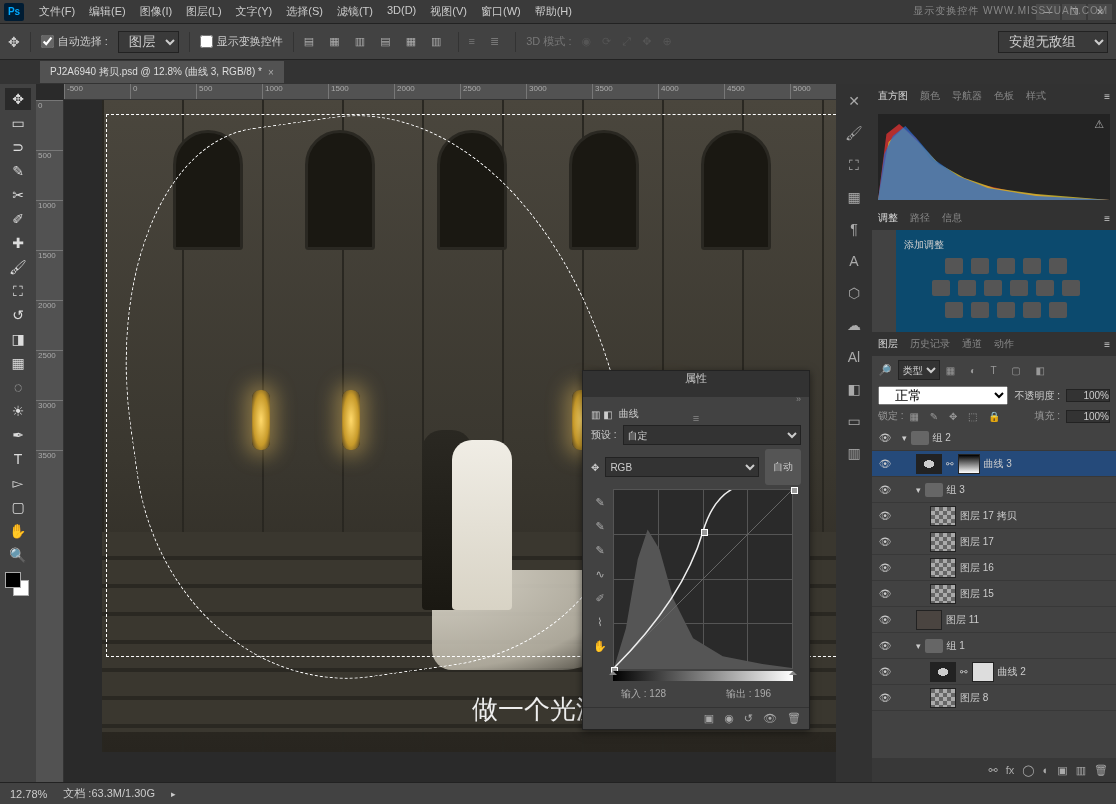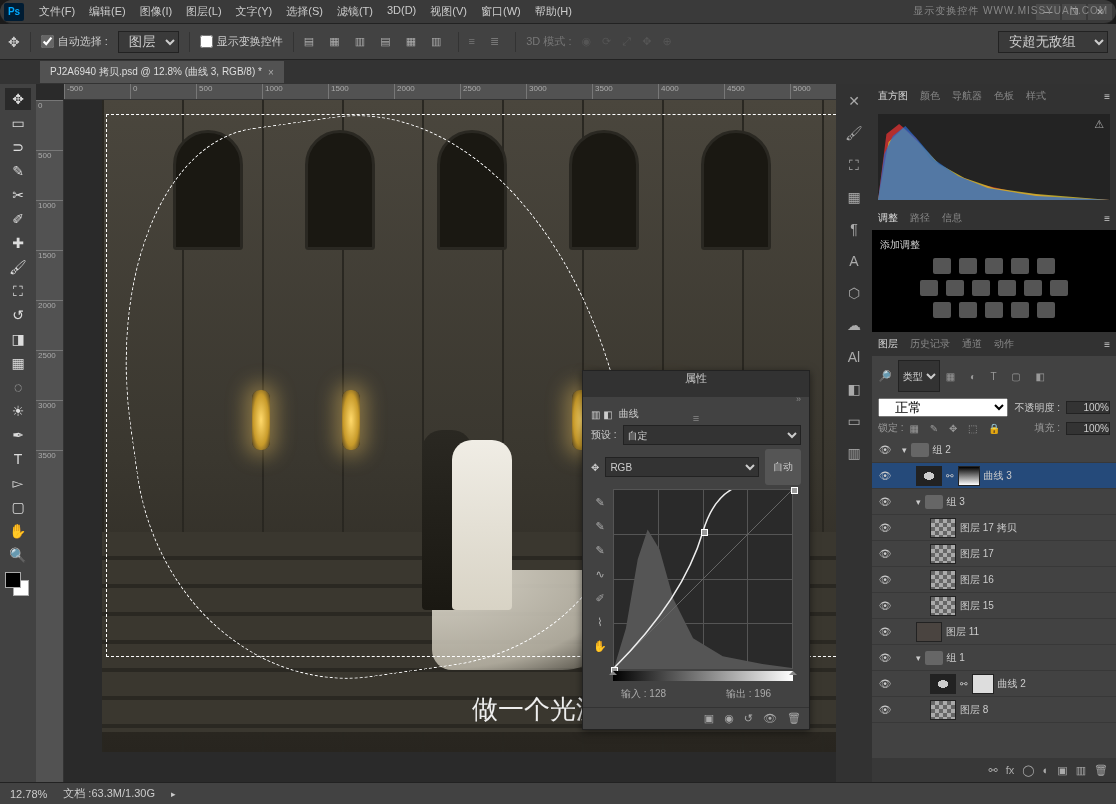--- a/index.html
+++ b/index.html
@@ -1,17 +1,17 @@
 <!DOCTYPE html>
 <html><head>
 <meta charset="utf-8">
 <style>
 * { margin:0; padding:0; box-sizing:border-box; font-family:"Microsoft YaHei",Arial,sans-serif; }
 body { background:#1a1a1a; color:#ccc; font-size:11px; width:1116px; height:804px; overflow:hidden; position:relative; }
-.titlebar { height:24px; background:#3a3a3a; display:flex; align-items:center; padding:0 4px; border-bottom:1px solid #222;border-radius:12px; }
+.titlebar { height:24px; background:#3a3a3a; display:flex; align-items:center; padding:0 4px; border-bottom:1px solid #222; }
 .ps-logo { width:20px; height:18px; background:#001c33; color:#0af; font-weight:bold; font-size:10px; display:flex; align-items:center; justify-content:center; border-radius:2px; margin-right:8px; }
 .menu-item { padding:0 7px; cursor:pointer; }
 .win-btns { margin-left:auto; display:flex; gap:2px; }
 .win-btn { width:24px; height:16px; background:#4a4a4a; display:flex; align-items:center; justify-content:center; font-size:9px; }
 .watermark { position:absolute; right:8px; top:4px; font-size:10px; color:#888; letter-spacing:1px;}
 .option-bar { height:36px; background:#424242; display:flex; align-items:center; padding:0 8px; gap:10px; border-bottom:1px solid #222;}
 .option-bar .sep { width:1px; height:20px; background:#333; }
 .option-bar select, .option-bar .d-sel { background:#3a3a3a; color:#ccc; border:1px solid #222; height:22px; padding:0 6px;}
 .tab-row { height:24px; background:#333; display:flex; align-items:center; padding-left:40px;}
 .doc-tab { background:#525252; height:22px; padding:0 10px; display:flex; align-items:center; gap:6px; font-size:10px; color:#ddd;}
@@ -48,25 +48,25 @@
 .side-strip { width:36px; background:#323232; display:flex; flex-direction:column; align-items:center; padding-top:6px; gap:10px;}
 .side-ic { width:22px; height:22px; display:flex; align-items:center; justify-content:center; color:#aaa; font-size:14px;}
 .panels-col { width:244px; background:#424242; display:flex; flex-direction:column; overflow:hidden;}
 .panel-tabs { display:flex; background:#323232; height:24px; align-items:center; padding:0 6px; gap:12px; font-size:10px;}
 .panel-tabs .tab { color:#888; cursor:pointer;}
 .panel-tabs .tab.active { color:#ddd;}
 .histo { height:98px; padding:6px; position:relative; background:#323232;}
 .histo-chart{position:relative;height:86px;background:#232323;}
 .histo-svg{position:absolute;inset:0;width:100%;height:100%;}
 .warn{position:absolute;top:4px;right:6px;color:#aaa;font-size:11px;}
-.adjust-panel { padding:8px; font-size:10px; background:#000000;}
+.adjust-panel { padding:8px; font-size:10px; background:#0c4a6e;margin-left:24px;}
 .adjust-row { display:flex; gap:8px; margin:6px 0; justify-content:center;}
 .adj-ic { width:18px; height:16px; background:#555; border-radius:2px;}
 .layers-head { display:flex; align-items:center; gap:6px; padding:4px 6px; background:#424242; font-size:10px;}
-.layers-head select{background:#333;color:#ccc;border:1px solid #222;height:32px;font-size:10px;}
+.layers-head select{background:#333;color:#ccc;border:1px solid #222;height:20px;font-size:10px;}
 .opacity-row{display:flex;align-items:center;gap:6px;padding:2px 6px;font-size:10px;}
 .opacity-row input{width:44px;background:#333;color:#ccc;border:1px solid #222;font-size:10px;text-align:right;}
 .lock-row{display:flex;align-items:center;gap:6px;padding:2px 6px;font-size:10px;color:#999;justify-content:center;}
 .layers-list { flex:1; overflow-y:auto; background:#424242;}
 .layer { display:flex; align-items:center; height:26px; padding:0 4px; gap:4px; border-bottom:1px solid #383838; font-size:10px;}
 .layer.active { background:#254a7a;}
 .eye { width:18px; text-align:center; color:#ccc;}
 .layer .indent { display:inline-block;}
 .folder-ic { width:18px; height:14px; background:#666; border-radius:2px;}
 .thumb { width:26px; height:20px; background:repeating-conic-gradient(#aaa 0 25%, #666 25% 50%) 0 0/8px 8px; border:1px solid #222;}.thumb.dark{background:#222;}.thumb.img{background:#4a4440;}

